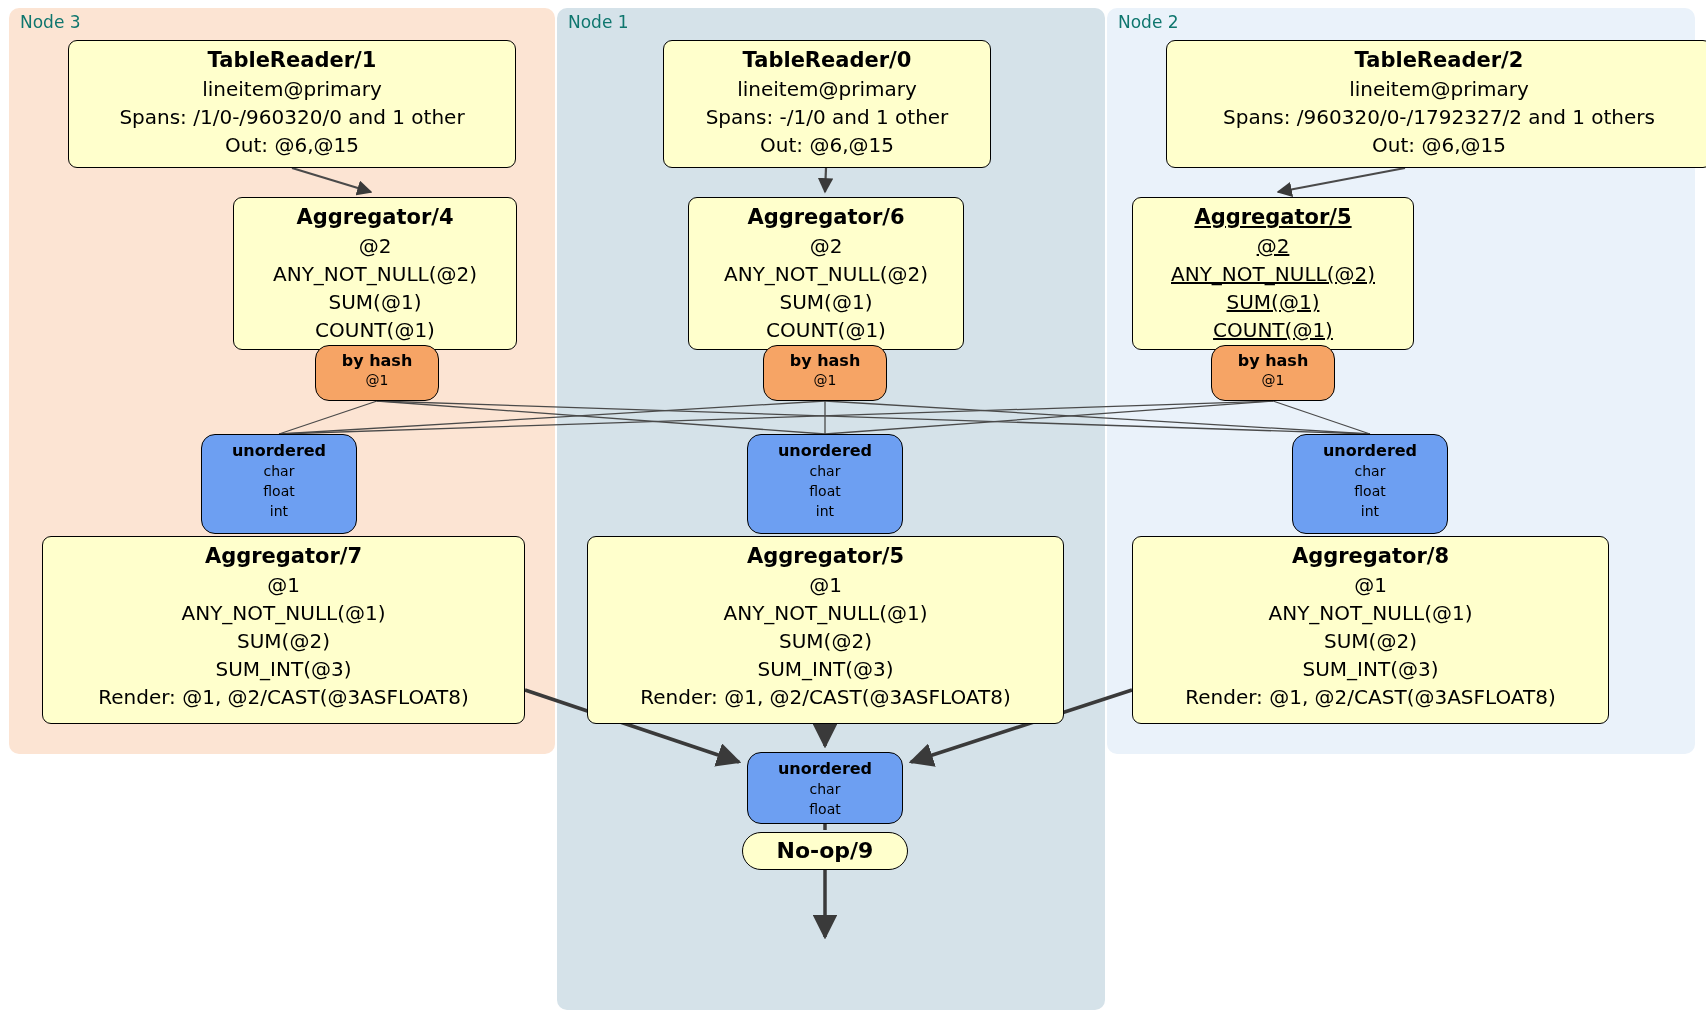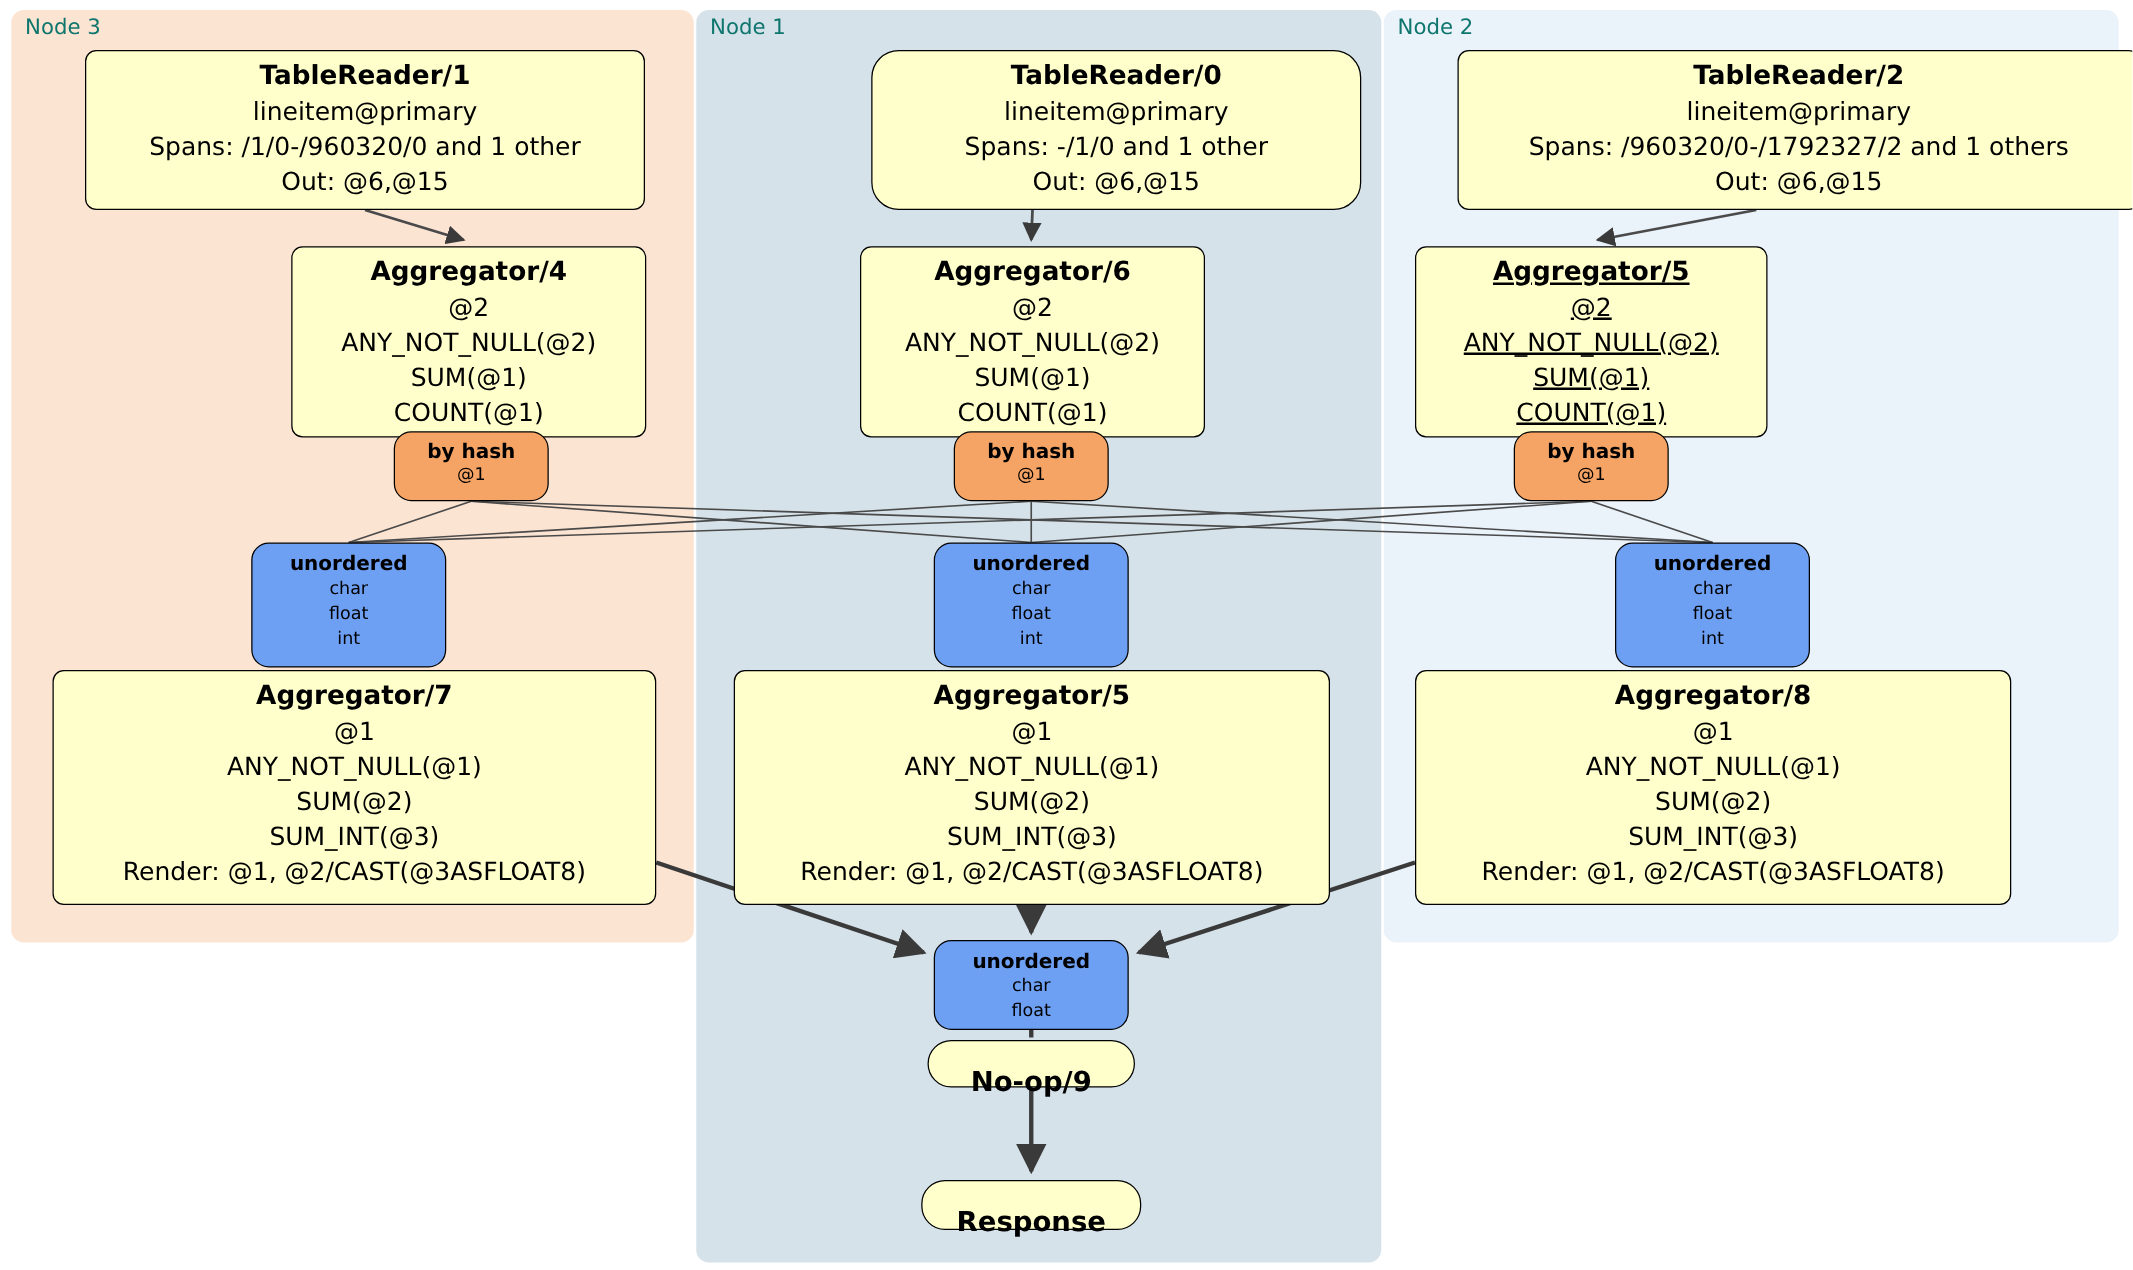--- a/index.html
+++ b/index.html
@@ -59,21 +59,21 @@
   }
   .stream-title { font-weight:bold; font-size:16px; line-height:21px; }
   .stream-item  { font-size:14px; line-height:20px; }
   .terminal {
     position:absolute;
     background:var(--operator_bg,#ffffcc);
     border:1.5px solid #000;
     border-radius:19px;
     text-align:center;
     box-sizing:border-box;
-    padding:18px 4px;
+    padding:2px 4px;
   }
   .terminal .op-title { font-size:22px; line-height:32px; }
 </style>
 </head>
 <body>
 
 <div id="canvas">
 
   <div class="region" style="left:9px; top:8px; width:546px; height:746px; background:var(--region_node3_bg);"></div>
   <div class="region" style="left:557px; top:8px; width:548px; height:1002px; background:var(--region_node1_bg);"></div>
@@ -117,21 +117,21 @@
     </g>
   </svg>
 
   <div class="op" style="left:68px; top:40px; width:448px; height:128px;">
     <div class="op-title">TableReader/1</div>
     <div class="op-line">lineitem@primary</div>
     <div class="op-line">Spans: /1/0-/960320/0 and 1 other</div>
     <div class="op-line">Out: @6,@15</div>
   </div>
 
-  <div class="op" style="left:697px; top:40px; width:392px; height:128px;border-radius:22px;">
+  <div class="op" style="left:663px; top:40px; width:328px; height:128px;">
     <div class="op-title">TableReader/0</div>
     <div class="op-line">lineitem@primary</div>
     <div class="op-line">Spans: -/1/0 and 1 other</div>
     <div class="op-line">Out: @6,@15</div>
   </div>
 
   <div class="op" style="left:1166px; top:40px; width:546px; height:128px;">
     <div class="op-title">TableReader/2</div>
     <div class="op-line">lineitem@primary</div>
     <div class="op-line">Spans: /960320/0-/1792327/2 and 1 others</div>
@@ -224,17 +224,14 @@
   <div class="stream" style="left:747px; top:752px; width:156px; height:72px;">
     <div class="stream-title">unordered</div>
     <div class="stream-item">char</div>
     <div class="stream-item">float</div>
   </div>
 
   <div class="terminal" style="left:742px; top:832px; width:166px; height:38px;">
     <div class="op-title">No-op/9</div>
   </div>
 
-  <div class="terminal" style="left:737px; top:944px; width:176px; height:40px;">
-    <div class="op-title">Response</div>
-  </div>
 
 </div>
 
 </body></html>

